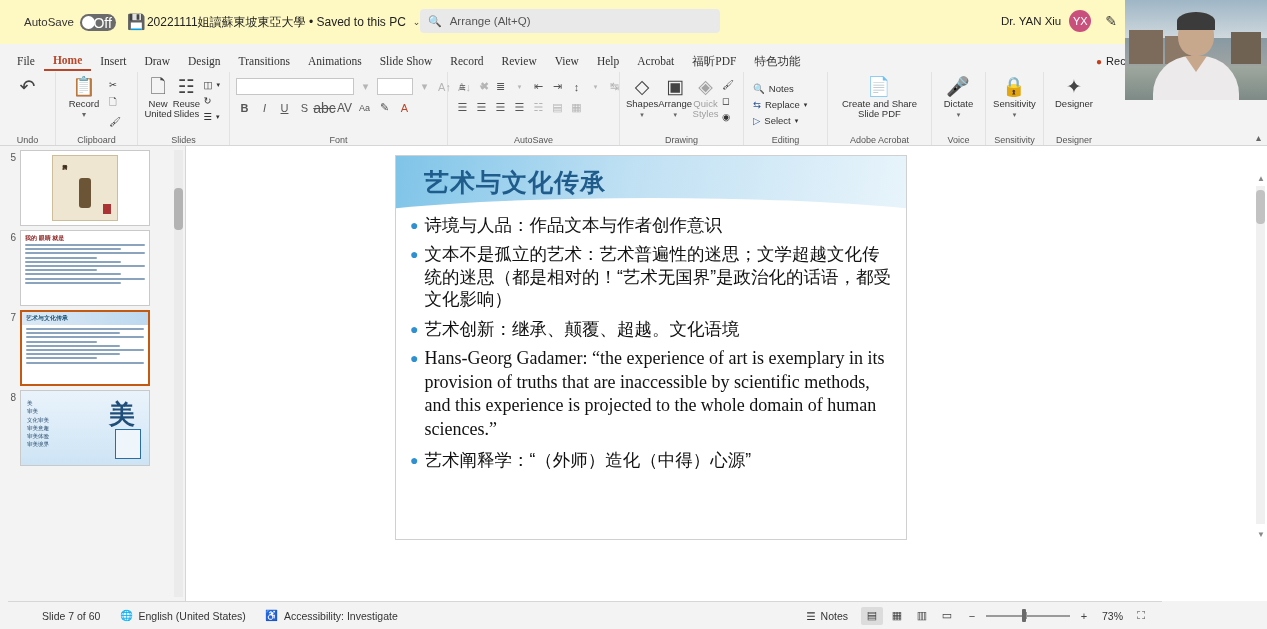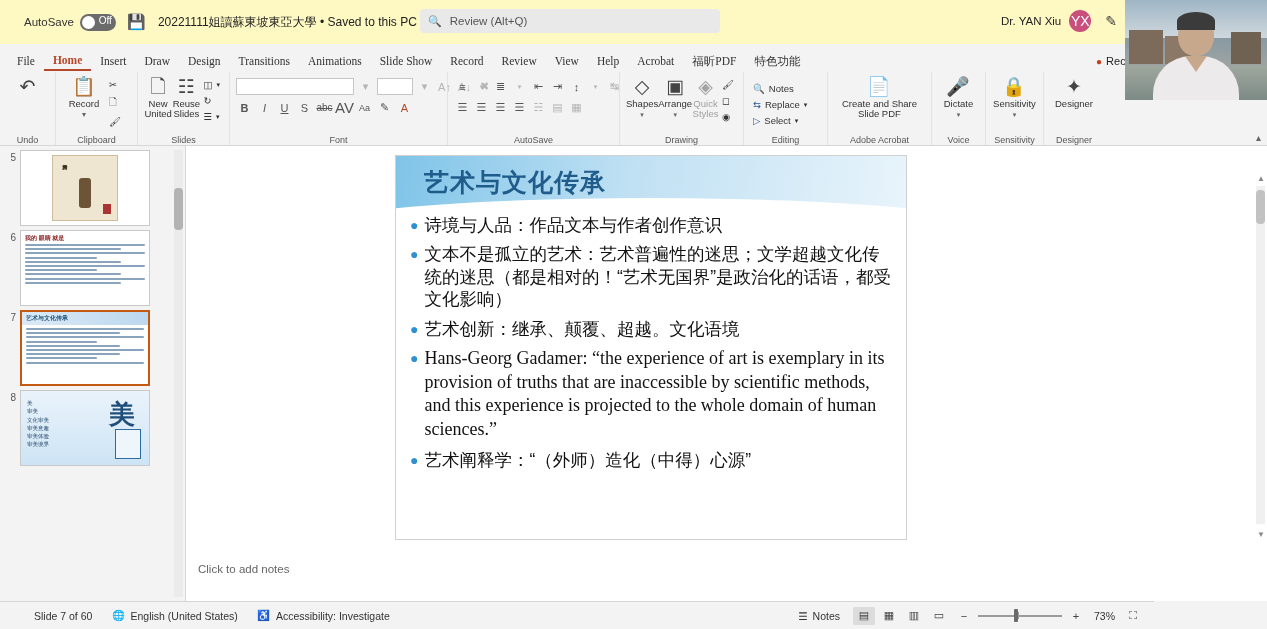--- a/index.html
+++ b/index.html
@@ -31,50 +31,50 @@
     width: 36px; height: 17px; border-radius: 9px;
     background: #6b6b6b; position: relative; display: inline-block;
   }
   .autosave-toggle .knob {
     position: absolute; left: 2px; top: 2px;
     width: 13px; height: 13px; border-radius: 50%;
     background: #fff;
   }
   .autosave-toggle .off-label {
     position: absolute; right: 4px; top: 1px;
-    font-size: 10px; color: #fff;
+    font-size: 14px; color: #fff;
   }
   .save-icon {
     margin-left: 12px;
     width: 18px; height: 18px;
     display: inline-flex; align-items: center; justify-content: center;
     color: #2b579a; font-size: 15px;
   }
   .doc-title {
-    margin-left: 12px; font-size: 12px; color: #222;
+    margin-left: 1px; font-size: 12px; color: #222;
     white-space: nowrap;
   }
   .doc-caret { margin-left: 7px; font-size: 9px; color: #444; }
   .searchbar {
     position: absolute; left: 420px; top: 21px; transform: translateY(-50%);
     width: 300px; height: 24px;
     background: #e9e9e9; border-radius: 4px;
     display: flex; align-items: center;
     padding: 0 8px; gap: 8px;
     font-size: 11.5px; color: #555;
   }
   .search-ico { font-size: 11px; color: #555; }
   .user-area {
     position: absolute; right: 150px; top: 10px;
     display: flex; align-items: center; gap: 8px;
   }
   .user-name { font-size: 11.5px; color: #222; padding-left: 32px; }
   .avatar {
     width: 22px; height: 22px; border-radius: 50%;
-    background: #c94f7c; color: #fff; font-size: 14px;
+    background: #c94f7c; color: #fff; font-size: 11px;
     display: flex; align-items: center; justify-content: center;
   }
   .pen-ico { font-size: 14px; color: #333; margin-left: 6px; }
   .winbtns {
     position: absolute; right: 0; top: 0; height: 44px;
     display: flex; align-items: center;
   }
   .winbtn {
     width: 36px; height: 30px; display: flex; align-items: center; justify-content: center;
     font-size: 12px; color: #222;
@@ -246,21 +246,21 @@
     padding: 8px 12px;
   }
   .stage-scroll-r {
     position: absolute; right: 2px; top: 40px; width: 9px; height: 338px; background: #f0f0f0;
   }
   .stage-scroll-r .bar { position: absolute; left: 0; top: 4px; width: 9px; height: 34px; background: #c2c2c2; border-radius: 4px; }
   .stage-arrow { position: absolute; right: 2px; font-size: 8px; color: #888; }
 
   
   .statusbar {
-    position: absolute; left: 0; bottom: 0; width: 1154px; height: 28px;
+    position: absolute; left: 8px; bottom: 0; width: 1154px; height: 28px;
     background: #f3f3f3; border-top: 1px solid #d6d6d6;
     display: flex; align-items: center;
     font-size: 10.5px; color: #333; padding-left: 24px;
   }
   .sb-item { display: flex; align-items: center; gap: 5px; padding: 0 10px; white-space: nowrap; }
   .sb-right { margin-left: auto; display: flex; align-items: center; gap: 3px; padding-right: 10px; }
   .viewbtn {
     width: 22px; height: 18px; display: flex; align-items: center; justify-content: center;
     font-size: 11px; color: #444; border-radius: 2px;
   }
@@ -312,21 +312,21 @@
         <span class="knob"></span>
         <span class="off-label">Off</span>
       </span>
     </div>
     <span class="save-icon">💾</span>
     <span class="doc-title">20221111姐讀蘇東坡東亞大學 • Saved to this PC</span>
     <span class="doc-caret">⌄</span>
 
     <div class="searchbar">
       <span class="search-ico">🔍</span>
-      <span>Review (Alt+Q)</span>
+      <span>Arrange (Alt+Q)</span>
     </div>
 
     <div class="user-area">
       <span class="user-name">Dr. YAN Xiu</span>
       <span class="avatar">YX</span>
       <span class="pen-ico">✎</span>
     </div>
 
     <div class="winbtns">
       <div class="winbtn">—</div>
@@ -430,22 +430,22 @@
             <span class="ficon dim">▾</span>
             <span class="ficon dim">A↑</span>
             <span class="ficon dim">A↓</span>
             <span class="ficon dim">✖</span>
           </div>
           <div class="fontline">
             <span class="ficon" style="font-weight:bold;">B</span>
             <span class="ficon" style="font-style:italic;">I</span>
             <span class="ficon" style="text-decoration:underline;">U</span>
             <span class="ficon">S</span>
-            <span class="ficon" style="text-decoration:line-through;font-size:10px;">abc</span>
-            <span class="ficon" style="font-size:15px;">AV</span>
+            <span class="ficon" style="text-decoration:line-through;font-size:14px;">abc</span>
+            <span class="ficon" style="font-size:12px;">AV</span>
             <span class="ficon" style="font-size:9px;">Aa</span>
             <span class="ficon">✎</span>
             <span class="ficon" style="color:#b7472a;">A</span>
           </div>
         </div>
         <div class="rgroup-label">Font</div>
       </div>
 
       <div class="rgroup" style="width:172px;">
         <div class="pararow">
@@ -661,23 +661,20 @@
       </div>
     </div>
 
     <div class="stage-arrow" style="top:28px;">▲</div>
     <div class="stage-scroll-r">
       <div class="bar"></div>
     </div>
     <div class="stage-arrow" style="top:384px;">▼</div>
   </div>
 
-  <div class="notes">
-    <span>Click to add notes</span>
-  </div>
 
   <div class="statusbar">
     <div class="sb-item">
       <span>Slide 7 of 60</span>
     </div>
     <div class="sb-item">
       <span>🌐</span>
       <span>English (United States)</span>
     </div>
     <div class="sb-item">

